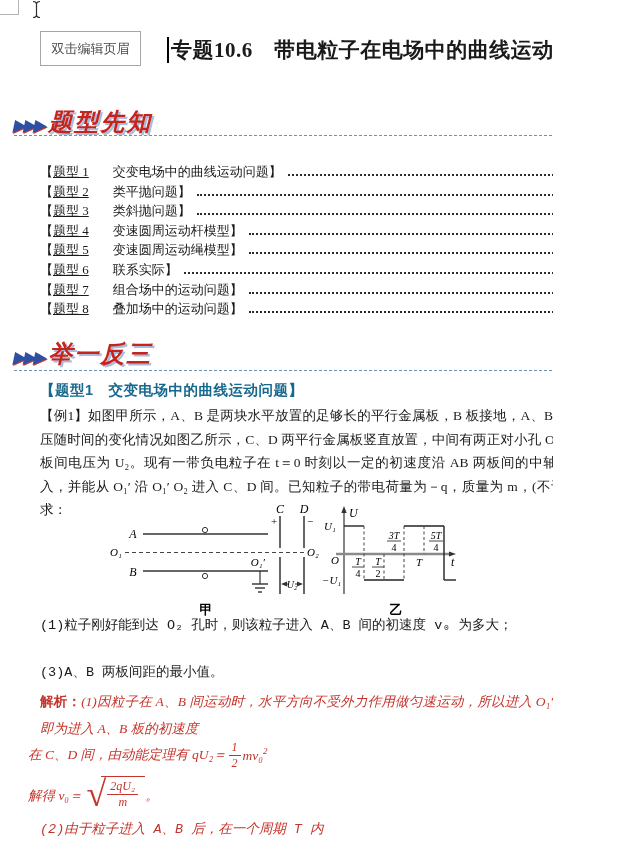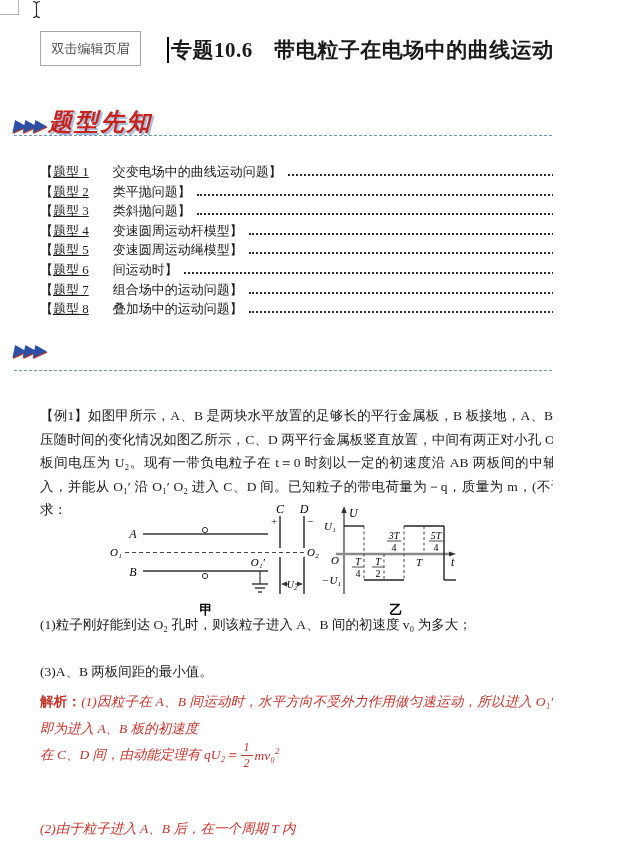--- a/index.html
+++ b/index.html
@@ -39,32 +39,32 @@
   .toc-row{display:flex;align-items:baseline;height:19.6px;white-space:nowrap;}
   .toc-row .u{text-decoration:underline;}
   .toc-row .ttl{margin-left:24px;}
   .leader{flex:1;border-bottom:2px dotted #2b2b2b;margin:0 2px 3px 6px;}
 
   .sec-head{position:absolute;left:40px;top:381px;font-size:14.5px;font-weight:bold;color:#17688d;
             font-family:"Liberation Sans","DejaVu Sans",sans-serif;letter-spacing:.5px;}
 
   .para{position:absolute;left:40px;width:585px;font-size:13.5px;line-height:23.6px;
         text-align:justify;}
-  .qline{position:absolute;left:40px;width:585px;font-size:13.5px;white-space:nowrap;}
+  .qline{position:absolute;left:40px;width:585px;font-size:13.5px;white-space:nowrap;font-family:Liberation Mono, monospace;}
 
   
   .fig{position:absolute;}
   svg text{font-family:"Liberation Serif","DejaVu Serif",serif;}
   .it{font-style:italic;}
 
   
   .sol{color:#c5342c;}
   .sol-label{font-weight:bold;font-style:normal;}
   .sol-it{font-style:italic;}
-  .fline{position:absolute;left:40px;font-size:13.5px;color:#c5342c;font-style:italic;
+  .fline{position:absolute;left:28px;font-size:13.5px;color:#c5342c;font-style:italic;
          display:flex;align-items:center;white-space:nowrap;text-align:center;}
   .vfrac{display:inline-flex;flex-direction:column;align-items:center;font-size:12px;
          line-height:1.05;margin:0 2px;vertical-align:middle;}
   .vfrac .num{border-bottom:1.4px solid currentColor;padding:0 3px 1px;}
   .vfrac .den{padding-top:1px;}
   .radic{display:inline-flex;align-items:flex-start;margin-left:4px;}
   .radic .rsign{font-size:36px;line-height:40px;font-style:normal;font-weight:400;transform:translateY(-2px);}
   .radic .rbody{border-top:1.6px solid currentColor;margin-left:-5px;padding:3px 5px 0 4px;}
   .sup{font-size:9px;vertical-align:super;}
 </style>
@@ -130,21 +130,21 @@
     <div class="toc-row">
         <span>【</span>
         <span class="u">题型 5</span>
         <span class="ttl">变速圆周运动绳模型</span>
         <span>】</span>
         <span class="leader"></span>
       </div>
     <div class="toc-row">
         <span>【</span>
         <span class="u">题型 6</span>
-        <span class="ttl">间运动时</span>
+        <span class="ttl">联系实际</span>
         <span>】</span>
         <span class="leader"></span>
       </div>
     <div class="toc-row">
         <span>【</span>
         <span class="u">题型 7</span>
         <span class="ttl">组合场中的运动问题</span>
         <span>】</span>
         <span class="leader"></span>
       </div>
@@ -152,23 +152,25 @@
         <span>【</span>
         <span class="u">题型 8</span>
         <span class="ttl">叠加场中的运动问题</span>
         <span>】</span>
         <span class="leader"></span>
       </div>
   </div>
 
   <div class="banner" style="top:342px;">
     <span class="arrows">▶▶▶</span>
+    <span class="btxt">举一反三</span>
   </div>
   <div class="dashline" style="top:370px;"></div>
 
+  <div class="sec-head">【题型1　交变电场中的曲线运动问题】</div>
 
   <div class="para" style="top:404px;">【例1】如图甲所示，A、B 是两块水平放置的足够长的平行金属板，B 板接地，A、B 两极板间电压随时间的变化情况如图乙所示，C、D 两平行金属板竖直放置，中间有两正对小孔 O₁′ 和 O₂，两板间电压为 U₂。现有一带负电粒子在 t＝0 时刻以一定的初速度沿 AB 两板间的中轴线 O₁O₁′ 进入，并能从 O₁′ 沿 O₁′ O₂ 进入 C、D 间。已知粒子的带电荷量为－q，质量为 m，(不计粒子重力)求：</div>
 
   <div class="fig" style="left:108px;top:504px;">
     <svg width="212" height="114" viewBox="0 0 212 114">
       <text class="it" x="25" y="34" font-size="12" text-anchor="middle">A</text>
       <line x1="35" y1="30" x2="160" y2="30" stroke="#333" stroke-width="1.5"></line>
       <circle cx="97" cy="26" r="2.6" fill="#fff" stroke="#333" stroke-width="1"></circle>
       <text class="it" x="2" y="52" font-size="11">O₁</text>
       <line x1="17" y1="48.5" x2="197" y2="48.5" stroke="#444" stroke-width="1" stroke-dasharray="4 3"></line>
@@ -252,16 +254,29 @@
 
   <div class="fline" style="top:741px;">
     <span>在 C、D 间，由动能定理有 qU₂＝</span>
     <span class="vfrac">
       <span class="num">1</span>
       <span class="den">2</span>
     </span>
     <span><span>mv₀</span><span class="sup">2</span></span>
   </div>
 
+  <div class="fline" style="top:776px;">
+    <span>解得 v₀＝</span>
+    <span class="radic">
+      <span class="rsign">√</span>
+      <span class="rbody">
+        <span class="vfrac">
+          <span class="num">2qU₂</span>
+          <span class="den it">m</span>
+        </span>
+      </span>
+    </span>
+    <span>。</span>
+  </div>
 
   <div class="qline sol sol-it" style="top:820px;">(2)由于粒子进入 A、B 后，在一个周期 T 内</div>
 
 </div>
 
 </body></html>

